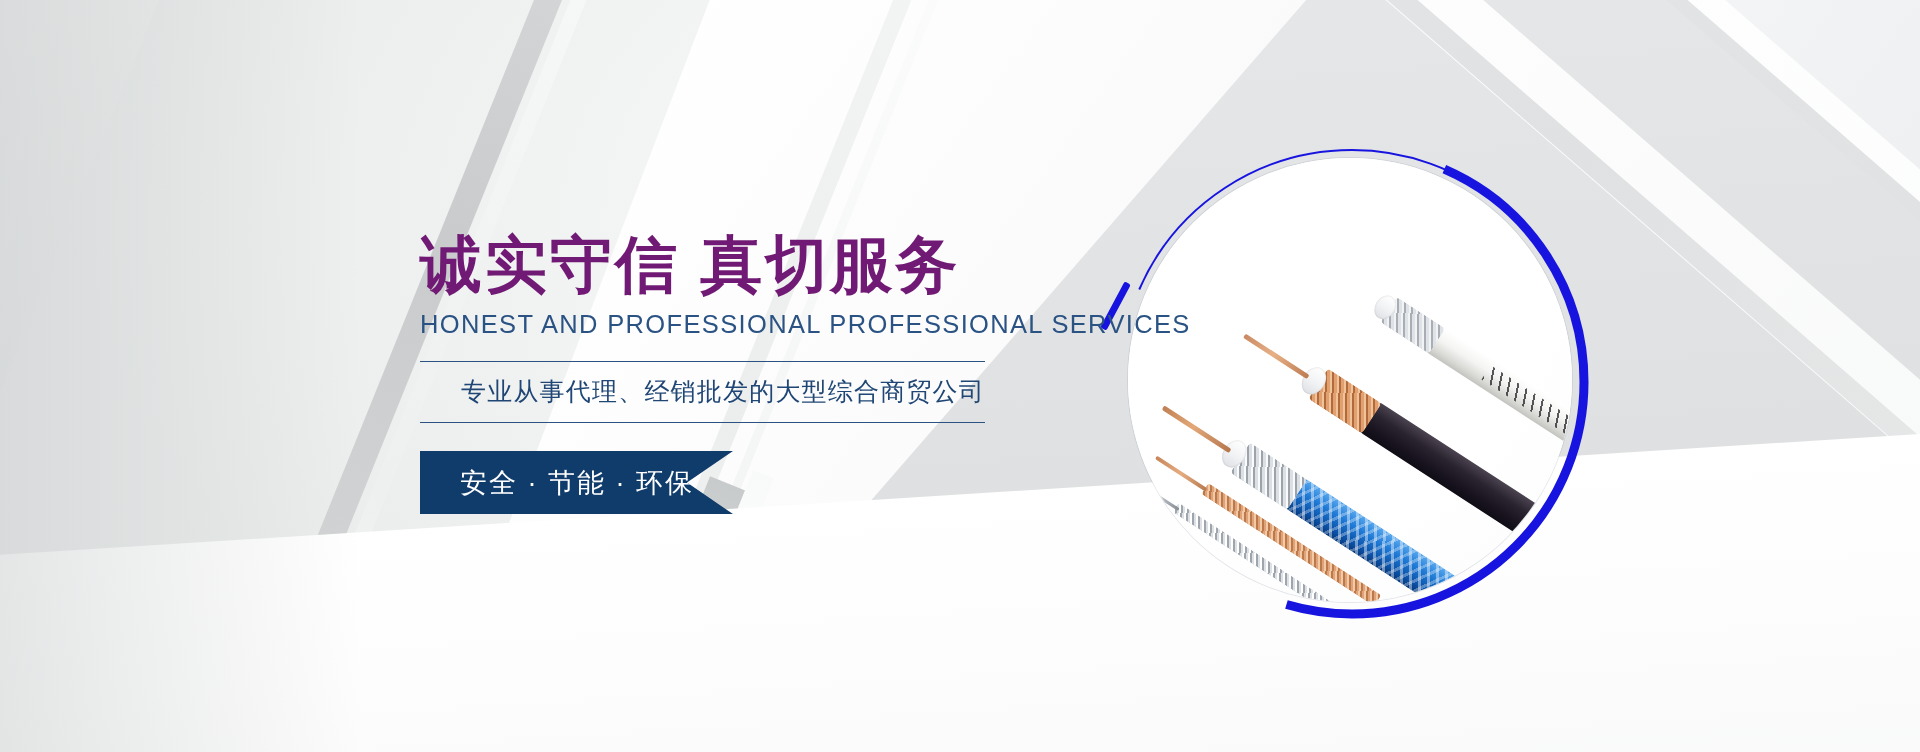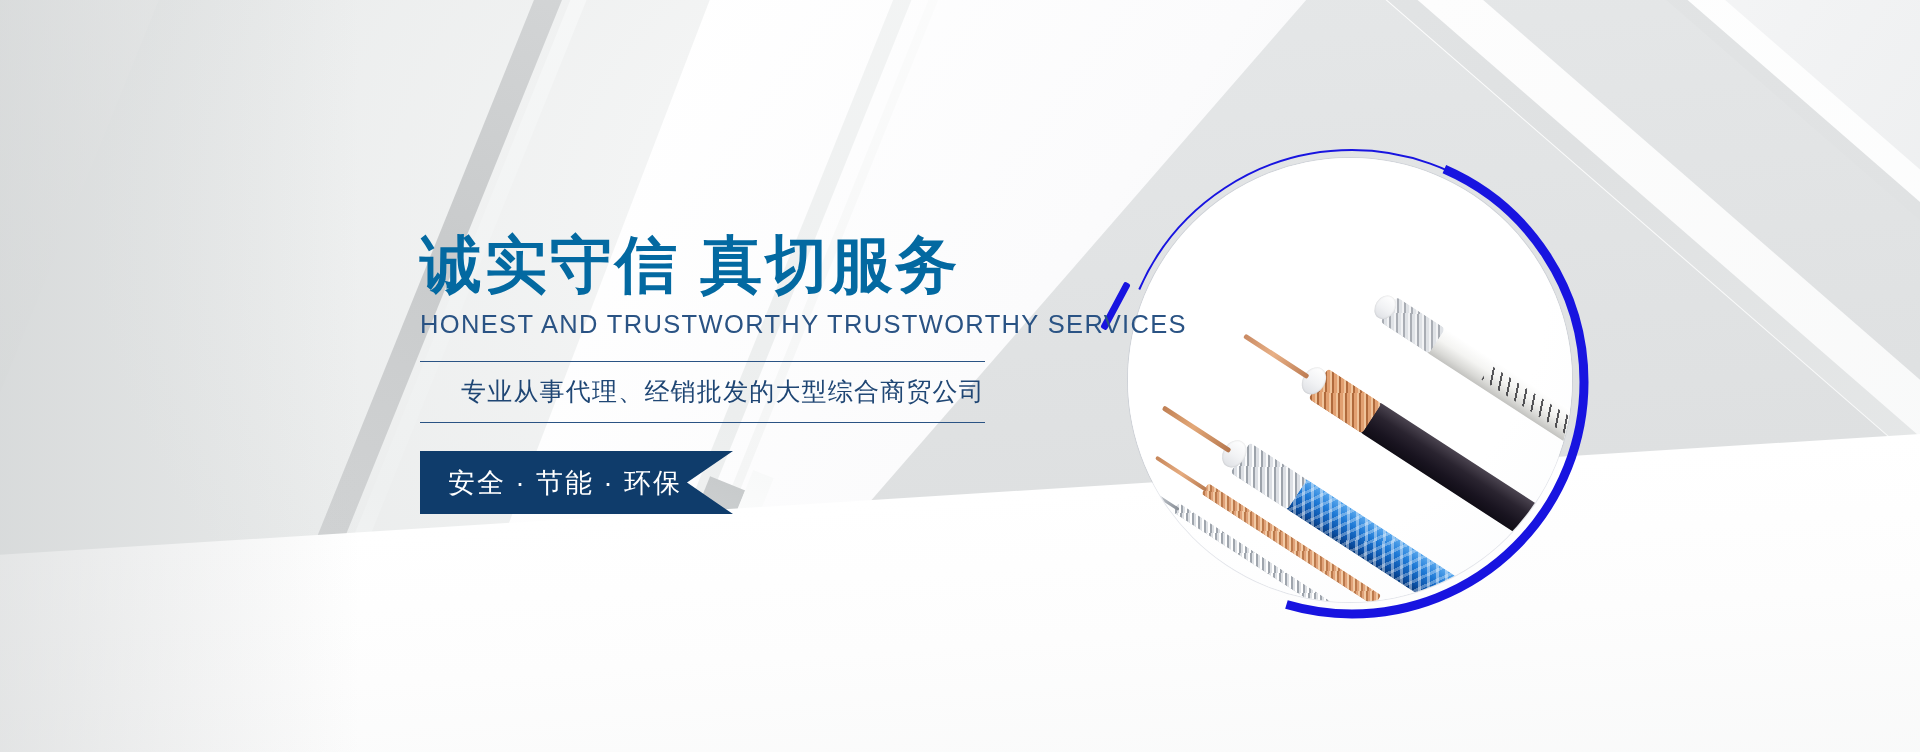--- a/index.html
+++ b/index.html
@@ -179,21 +179,21 @@
   .content {
     position: absolute;
     left: 420px;
     top: 232px;
     width: 640px;
     z-index: 20;
   }
   .headline {
     font-size: 62px;
     font-weight: bold;
-    color: #0369a1;
+    color: #701a75;
     letter-spacing: 3px;
     line-height: 1.05;
     white-space: nowrap;
     margin: 0;
   }
   .subhead {
     margin-top: 13px;
     font-size: 25.5px;
     font-weight: normal;
     color: #2a5384;
@@ -228,21 +228,21 @@
   }
   
   .badge {
     -webkit-clip-path: polygon(0 0, 100% 0, 85.3% 50%, 100% 100%, 0 100%);
     clip-path: polygon(0 0, 100% 0, 85.3% 50%, 100% 100%, 0 100%);
   }
   .badge-text {
     font-size: 27px;
     color: #ffffff;
     letter-spacing: 2px;
-    padding-left: 28px;
+    padding-left: 40px;
     white-space: nowrap;
   }
 
   
   .circle-wrap {
     position: absolute;
     left: 1120px;
     top: 150px;
     width: 460px;
     height: 460px;
@@ -338,21 +338,21 @@
   <div class="foot-a"></div>
   <div class="foot-b"></div>
   <div class="floor"></div>
   <div class="floor-edge"></div>
   <div class="vignette-left"></div>
 
   <div class="content">
 
     <h1 class="headline">诚实守信 真切服务</h1>
 
-    <div class="subhead">HONEST AND TRUSTWORTHY TRUSTWORTHY SERVICES</div>
+    <div class="subhead">HONEST AND PROFESSIONAL PROFESSIONAL SERVICES</div>
 
     <div class="desc-wrap">
       <div class="desc">专业从事代理、经销批发的大型综合商贸公司</div>
     </div>
 
     <div class="badge">
       <span class="badge-text">安全 · 节能 · 环保</span>
 
     </div>
 

